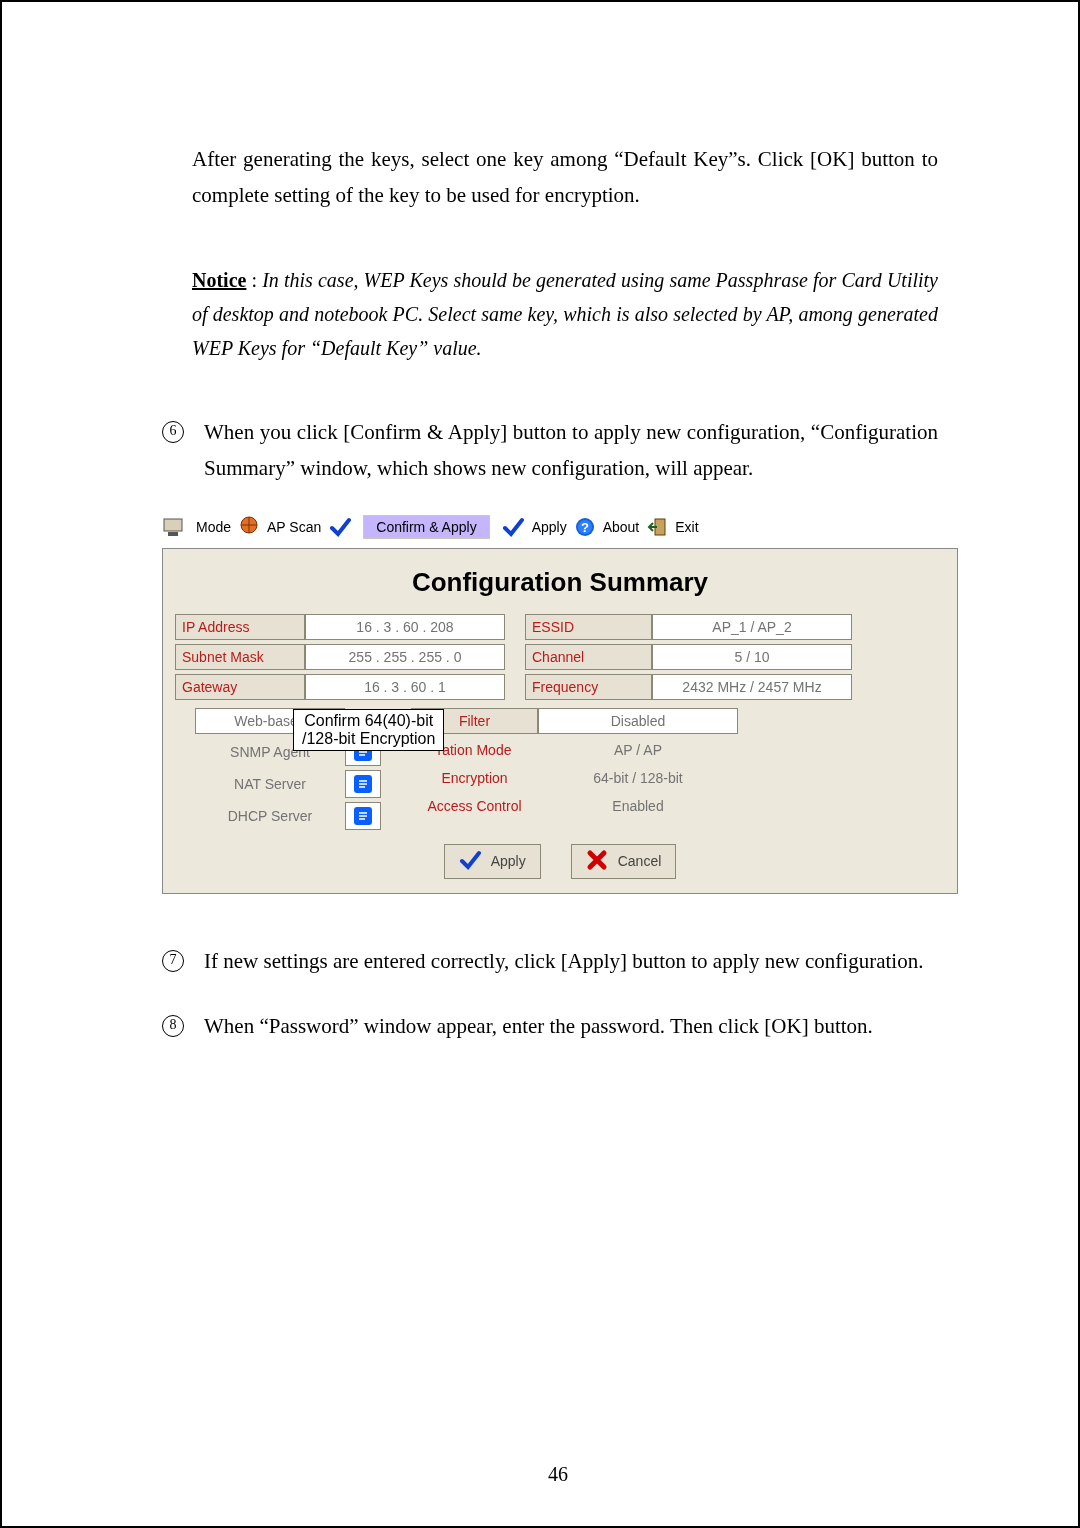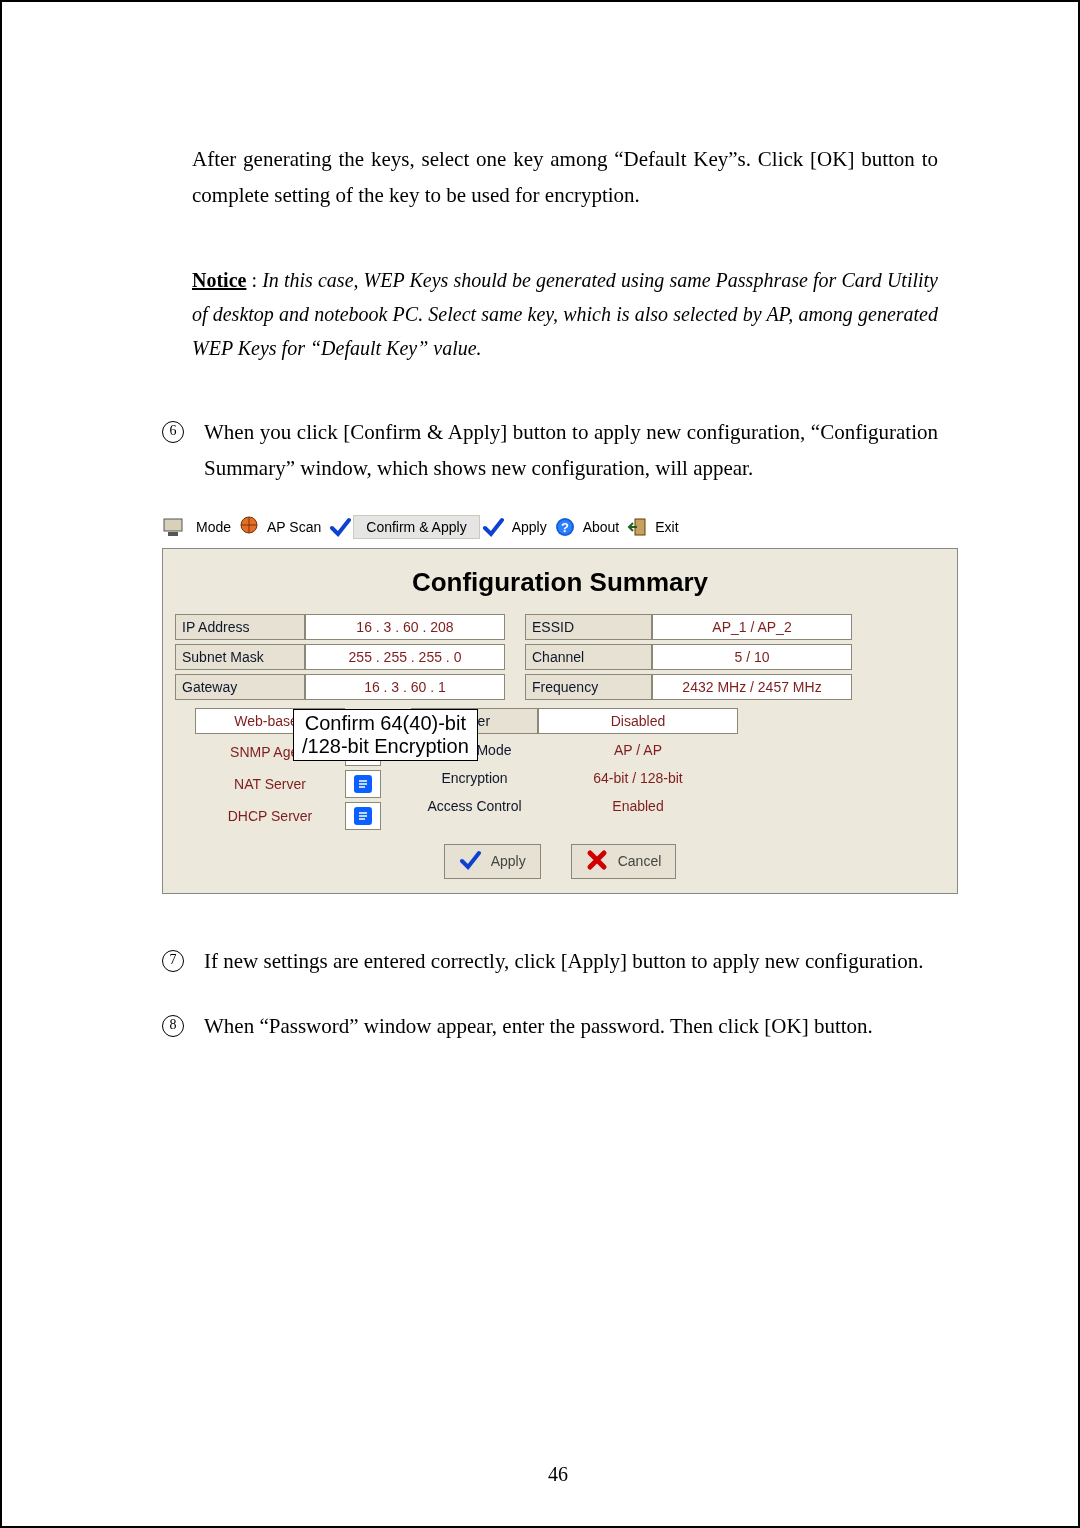--- a/index.html
+++ b/index.html
@@ -14,36 +14,36 @@
   .notice .txt{font-style:italic;}
   .listitem{display:flex;margin-left:100px;margin-right:80px;font-size:21px;line-height:1.7;text-align:justify;margin-top:50px;}
   .circled{display:inline-block;border:1.2px solid #000;border-radius:50%;width:20px;height:20px;line-height:18px;text-align:center;font-size:14px;margin-top:6px;flex:0 0 20px;}
   .listtext{flex:1 1 auto;margin-left:20px;}
   .pagenum{position:absolute;bottom:40px;width:100%;left:18px;text-align:center;font-size:20px;}
 
   
   .shot{margin:25px 60px 0 100px;font-family:Arial,Helvetica,sans-serif;font-size:14px;color:#000;}
   .tb{display:flex;align-items:center;height:30px;}
   .tb-sp{flex:0 0 auto;padding:0 8px;}
-  .tb-btn{padding:3px 12px;border:1px solid #d0c8b8;background:#e5e5e5;margin:0 2px;cursor:pointer;}
+  .tb-btn{padding:3px 12px;border:1px solid #d0c8b8;background:#c4b5fd;margin:0 12px;cursor:pointer;}
   .ico{display:inline-block;vertical-align:middle;}
   .ico-tool{width:22px;height:22px;margin-right:4px;}
   .checkmark svg,.redx svg,.info svg,.globe svg,.exit svg,.lock svg,.chat svg{display:block;}
 
   .win{border:1px solid #888;background:#ece8dc;margin-top:6px;padding:14px 12px 14px 12px;}
   .title{font-family:Arial,sans-serif;font-weight:bold;font-size:26px;text-align:center;margin:4px 0 16px 0;}
   .row{display:flex;align-items:stretch;margin-bottom:4px;}
-  .cell{border:1px solid #8b8878;background:#e6e1d2;padding:4px 6px;color:#0f172a;box-sizing:border-box;display:flex;align-items:center;}
-  .cellw{border:1px solid #8b8878;background:#fff;padding:4px 6px;color:#7f1d1d;text-align:right;box-sizing:border-box;display:flex;align-items:center;justify-content:center;}
+  .cell{border:1px solid #8b8878;background:#e6e1d2;padding:4px 6px;color:#b91c1c;box-sizing:border-box;display:flex;align-items:center;}
+  .cellw{border:1px solid #8b8878;background:#fff;padding:4px 6px;color:#737373;text-align:right;box-sizing:border-box;display:flex;align-items:center;justify-content:center;}
   .w120{width:130px;} .w180{width:200px;} .w110{width:127px;}
   .w150{width:150px;} .w190{width:200px;} .w40{width:36px;}
   .stack{display:flex;flex-direction:column;gap:4px;}
   .mid{display:flex;align-items:stretch;margin-top:8px;}
   .mid .stack>.row{margin-bottom:0;}
-  .callout{position:absolute;background:#fff;border:1px solid #000;padding:2px 8px;font-size:20px;font-family:Arial,sans-serif;text-align:center;z-index:5;}
+  .callout{position:absolute;background:#fff;border:1px solid #000;padding:2px 8px;font-size:16px;font-family:Arial,sans-serif;text-align:center;z-index:5;}
   .panel-wrap{position:relative;}
   .btnbar{display:flex;justify-content:center;gap:30px;margin-top:14px;}
   .btnbar .btn{display:flex;align-items:center;border:1px solid #8b8878;background:#e6e1d2;padding:4px 14px;cursor:pointer;color:#444;}
   .btnbar .btn span.icon{margin-right:10px;}
 </style>
 </head>
 <body>
 
 <div class="page">
 

